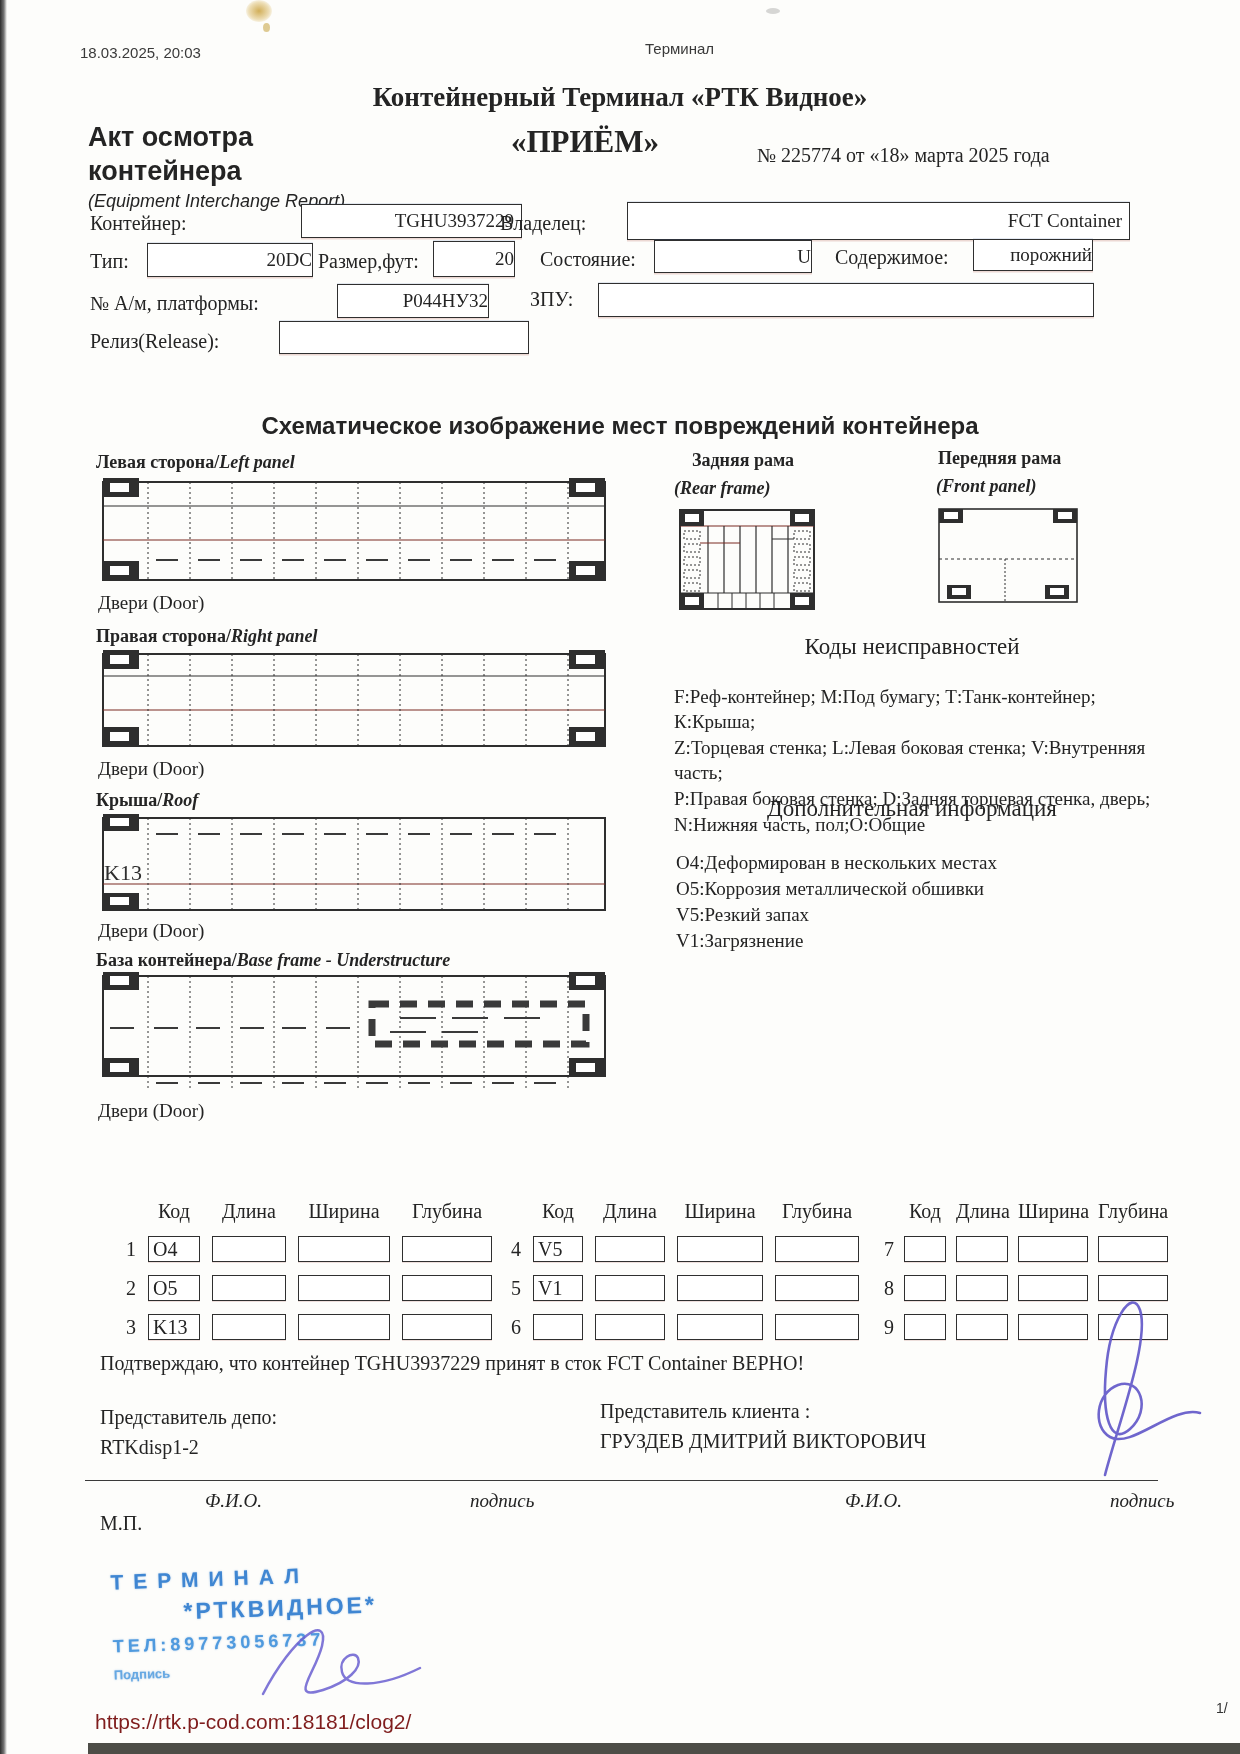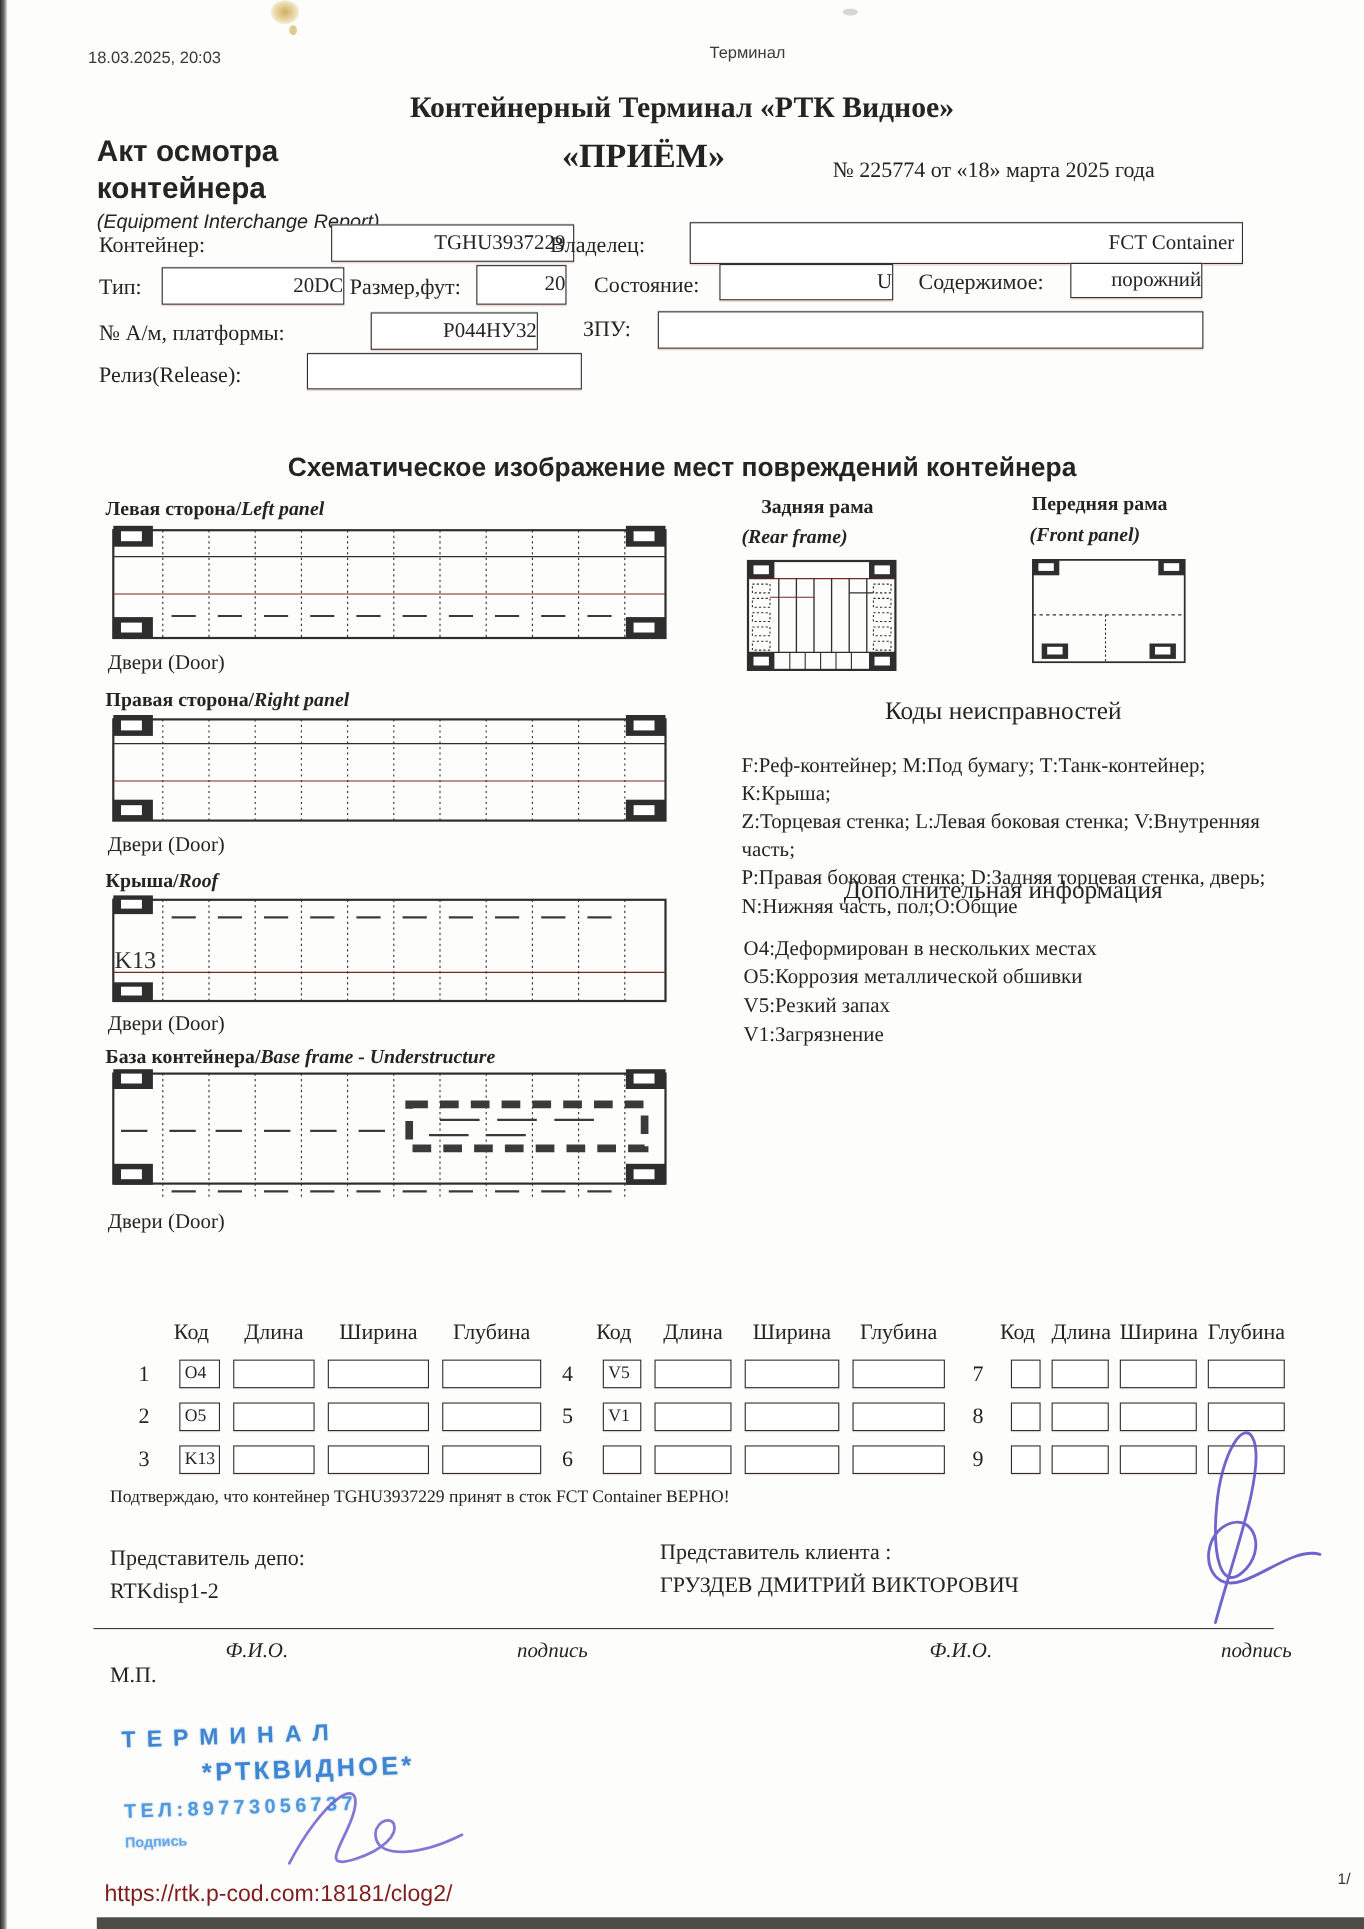--- a/index.html
+++ b/index.html
@@ -25,21 +25,21 @@
   .blk{font-size:19px;line-height:25px;width:488px;}
   .blk div{margin:0 0 1px 0;}
   .dmg-group{position:absolute;display:grid;column-gap:12px;row-gap:13px;align-items:center;}
   .g12{grid-template-columns:24px 52px 74px 92px 90px;}
   .g2x{grid-template-columns:24px 50px 70px 86px 84px;}
   .g3x{grid-template-columns:24px 42px 52px 70px 70px;column-gap:10px;}
   .dmg-h{text-align:center;font-size:20px;}
   .dnum{text-align:right;font-size:20px;}
   .dbox{border:1.8px solid #2f2f2f;height:24px;background:#fff;
         box-shadow:0 1px 0 rgba(150,50,40,.15);}
-  .dcode{display:flex;align-items:center;padding-left:4px;font-size:16px;margin-left:15px;}
+  .dcode{display:flex;align-items:center;padding-left:4px;font-size:20px;}
   .sig-label{font-size:19px;font-style:italic;}
   .stamp{transform:rotate(-2deg);color:#3f86d2;font-family:"Liberation Sans",sans-serif;
          font-weight:bold;text-shadow:0 0 2px rgba(63,134,210,.45);}
   .stamp .l1{font-size:21px;letter-spacing:10px;}
   .stamp .l2{font-size:23px;letter-spacing:3px;margin:6px 0 0 72px;}
   .stamp .l3{font-size:18px;letter-spacing:4px;margin-top:9px;color:#4f9ade;}
   .stamp .l4{font-size:13px;margin-top:10px;color:#66a8e2;}
   .edge-left{left:0;top:0;width:7px;height:1754px;
              background:linear-gradient(to right,#161616,#666 55%,rgba(255,255,255,0));opacity:.9;}
   .edge-bottom{left:88px;top:1743px;width:1152px;height:11px;background:#3e3e37;opacity:.92;}
@@ -410,21 +410,21 @@
     <span class="dbox"></span>
       <span class="dbox"></span>
       <span class="dbox"></span>
     <span class="dnum">9</span>
     <span class="dbox dcode"></span>
     <span class="dbox"></span>
       <span class="dbox"></span>
       <span class="dbox"></span>
   </div>
 
-  <div class="abs" style="left:100px;top:1352px;font-size:16px;width:1020px">Подтверждаю, что контейнер  TGHU3937229 принят в сток  FCT Container ВЕРНО!</div>
+  <div class="abs" style="left:100px;top:1352px;font-size:20px;width:1020px">Подтверждаю, что контейнер  TGHU3937229 принят в сток  FCT Container ВЕРНО!</div>
 
   <div class="abs" style="left:100px;top:1406px;font-size:20px">Представитель депо:</div>
   <div class="abs" style="left:100px;top:1436px;font-size:20px">RTKdisp1-2</div>
   <div class="abs" style="left:600px;top:1400px;font-size:20px">Представитель клиента :</div>
   <div class="abs" style="left:600px;top:1430px;font-size:20px">ГРУЗДЕВ ДМИТРИЙ ВИКТОРОВИЧ</div>
 
   <div class="abs" style="left:85px;top:1480px;width:1073px;border-top:1.7px solid #3a3a3a"></div>
   <div class="abs sig-label" style="left:205px;top:1490px">Ф.И.О.</div>
   <div class="abs sig-label" style="left:470px;top:1490px">подпись</div>
   <div class="abs sig-label" style="left:845px;top:1490px">Ф.И.О.</div>

